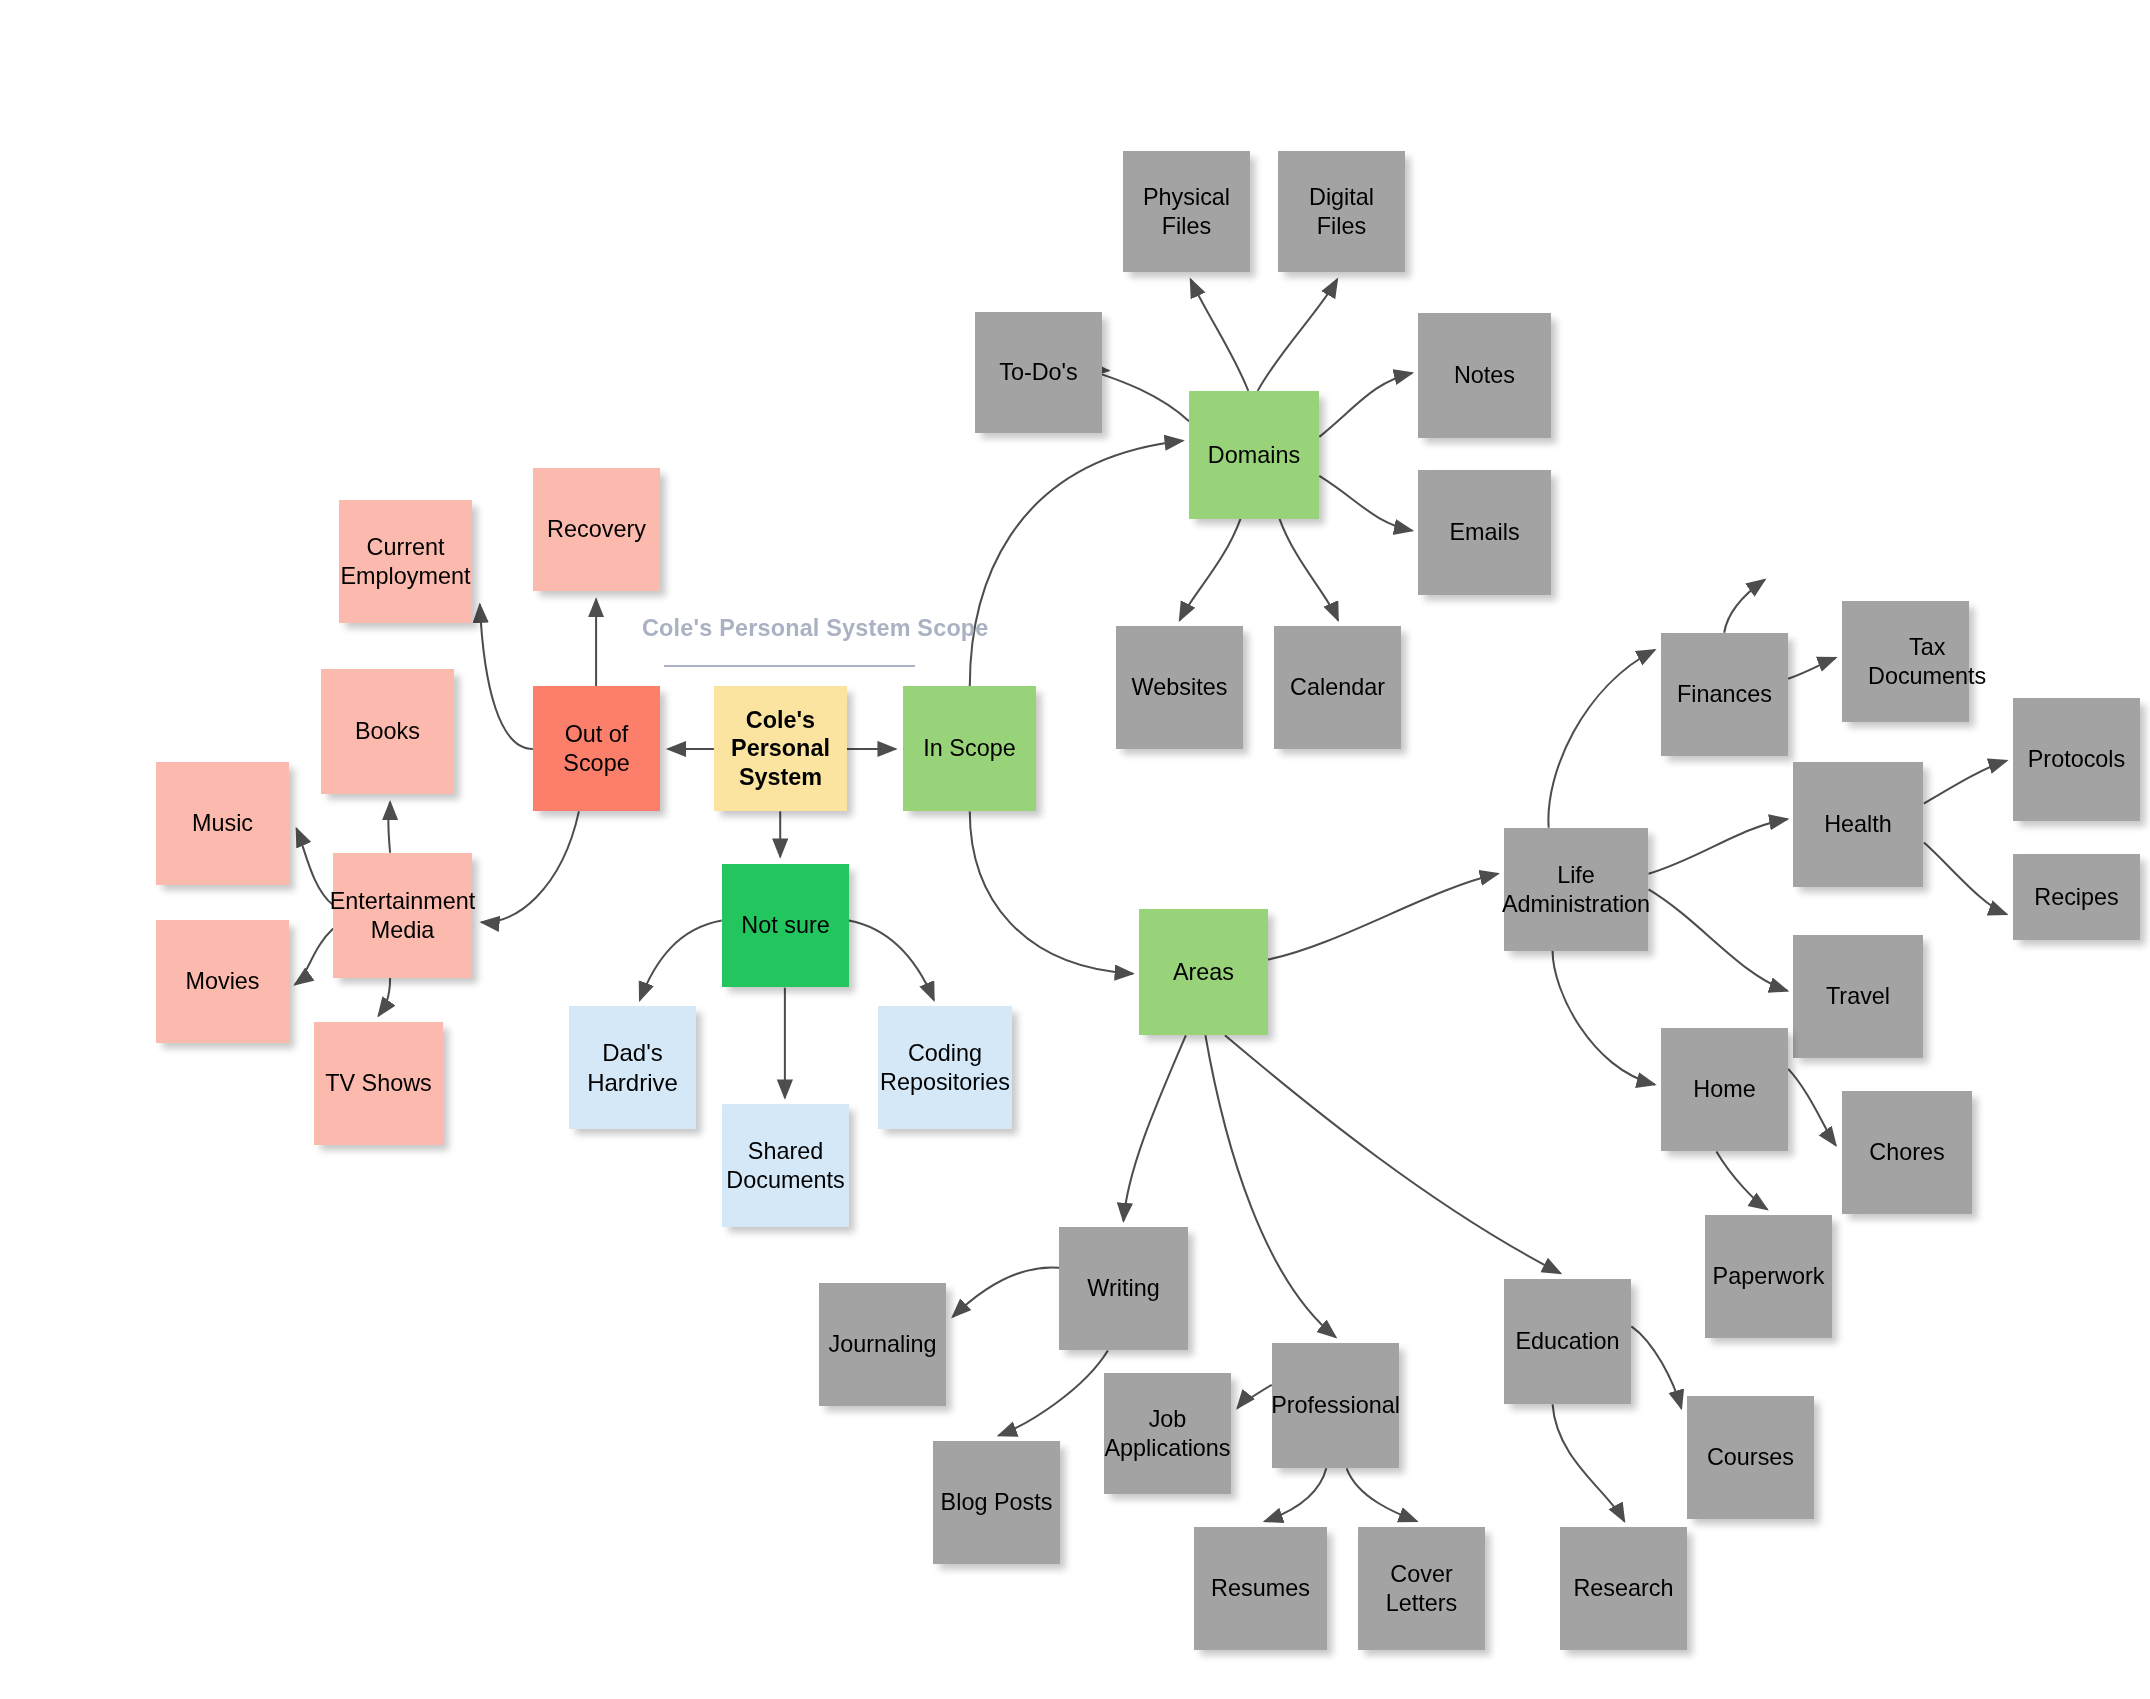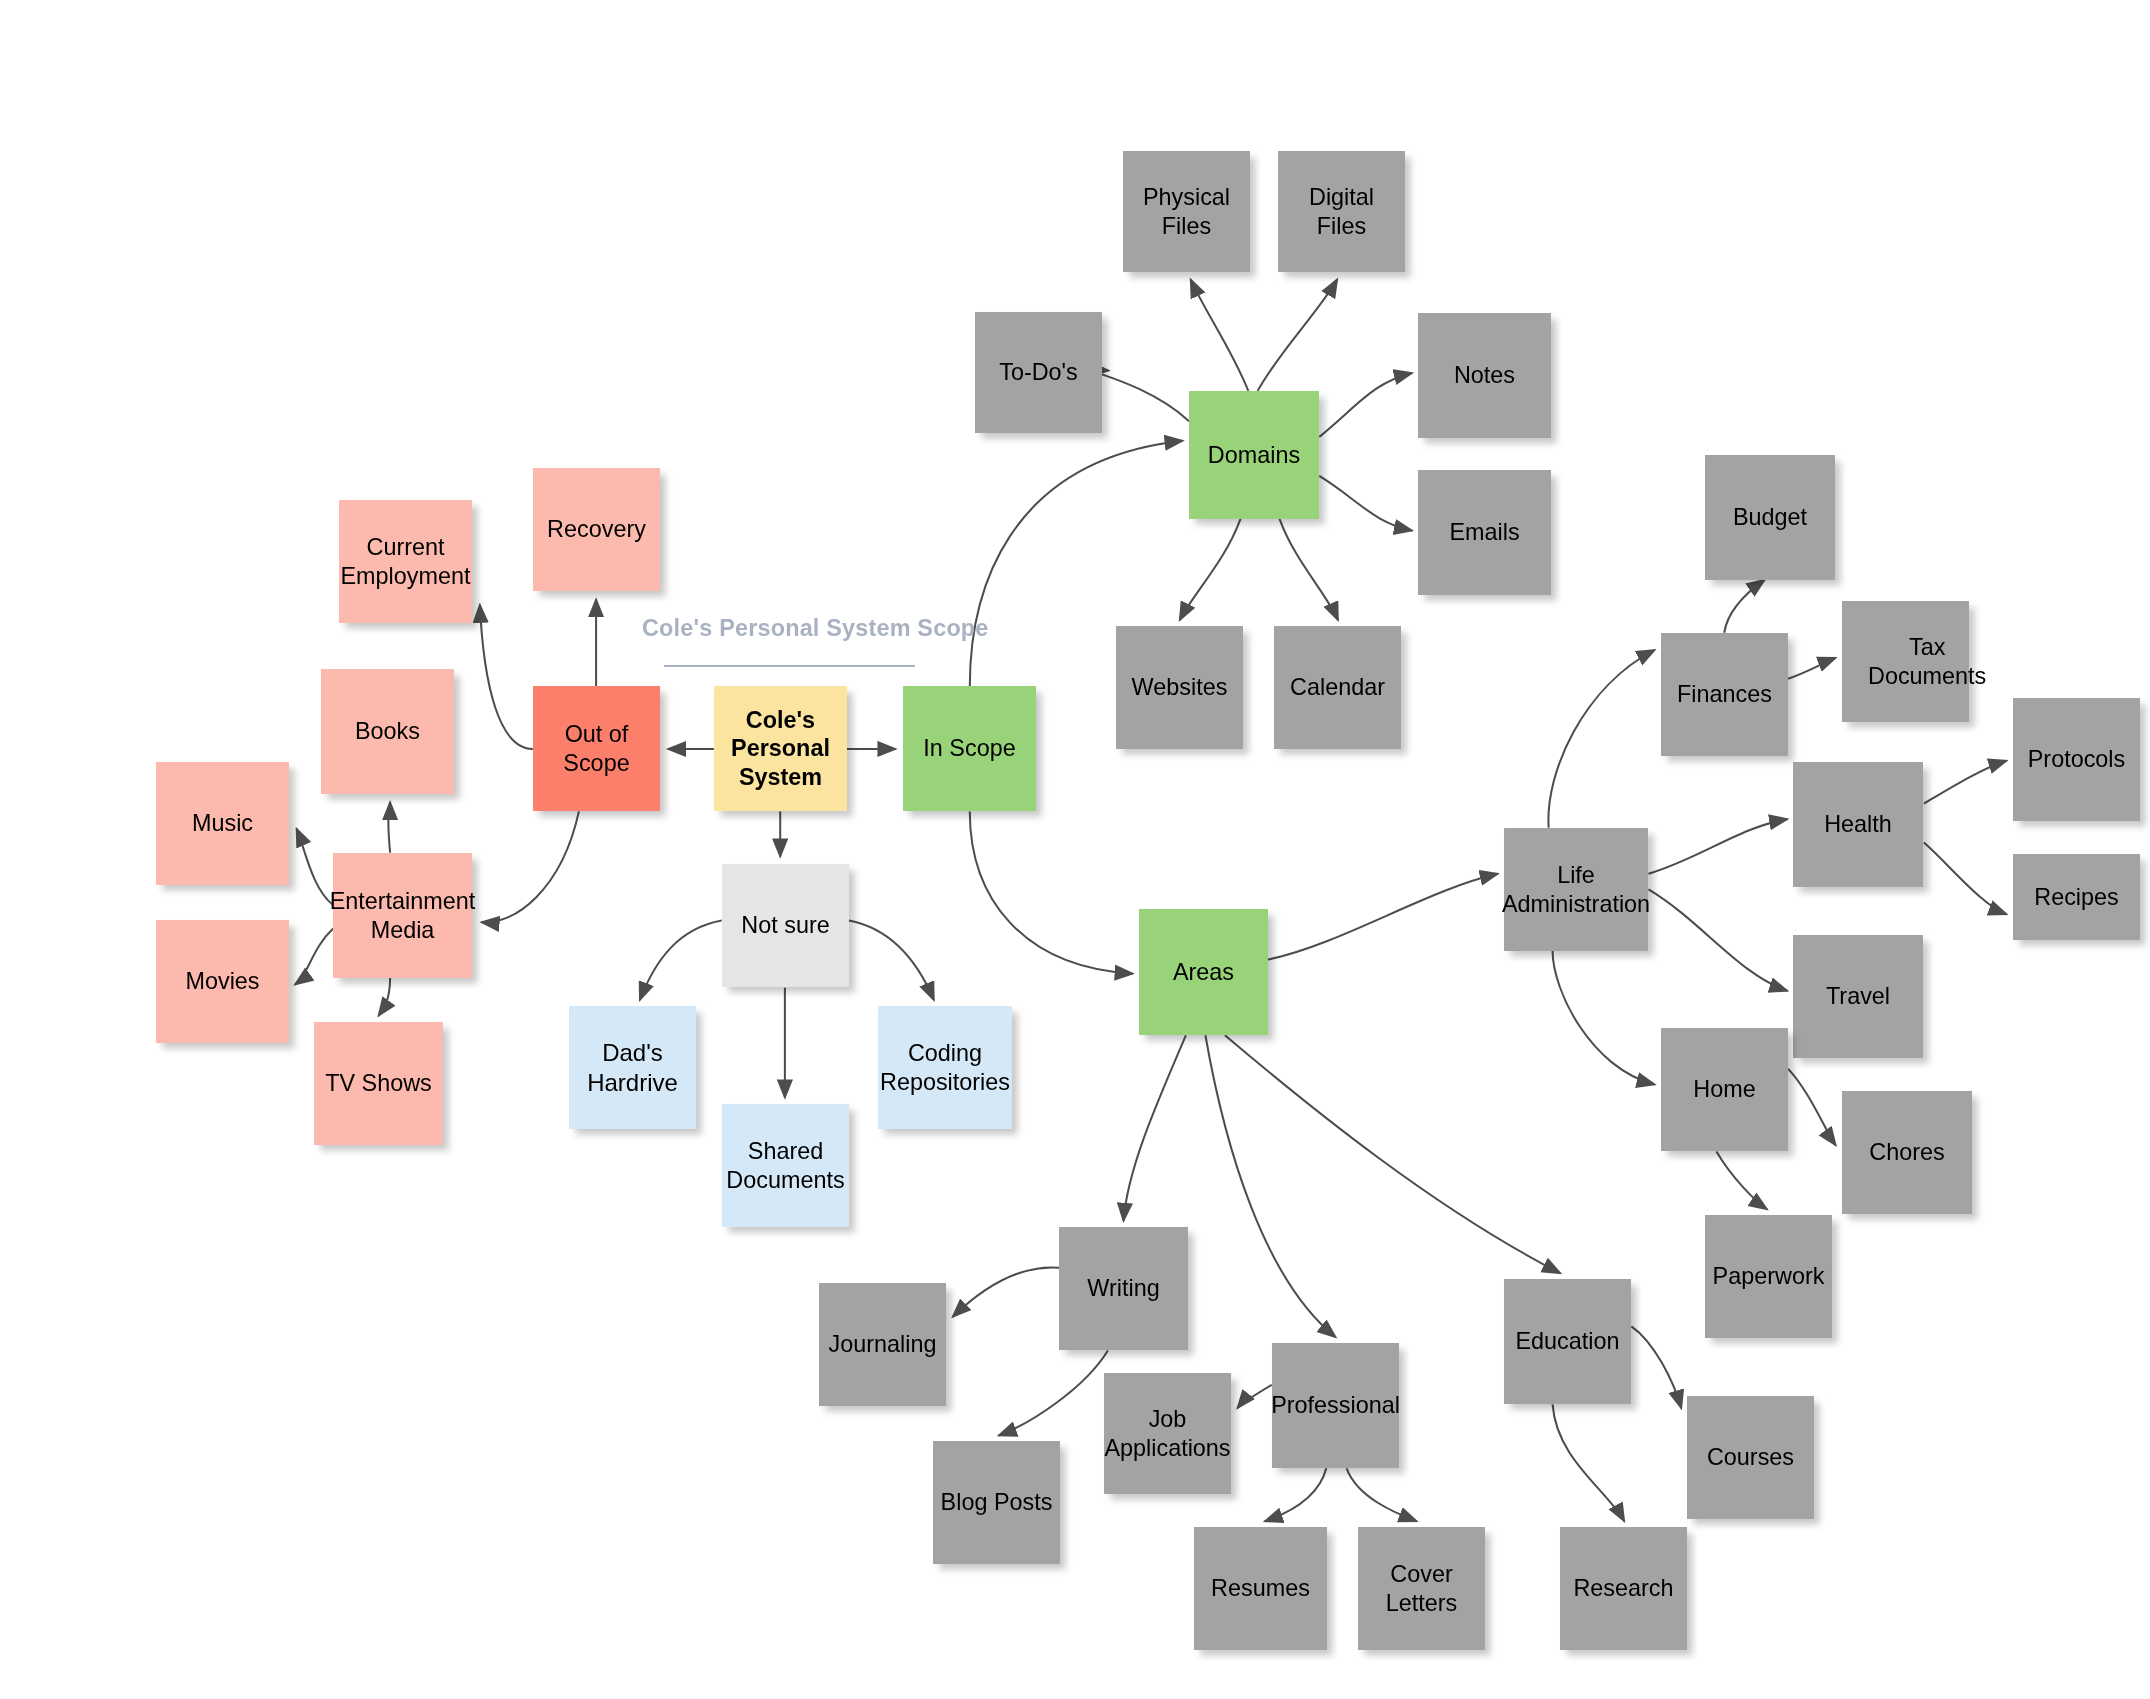--- a/index.html
+++ b/index.html
@@ -33,21 +33,21 @@
     line-height: 1.22;
     white-space: pre-line;
     box-shadow: 5.5px 5.5px 7px rgba(0,0,0,0.22);
     padding: 1.6px 4.7px;
   }
   .n-green-light { background: #a3a3a3; }
   .n-green-mid   { background: #98d279; }
   .n-pink-light  { background: #fcb9ad; }
   .n-pink-mid    { background: #fb7f6b; }
   .n-blue-light  { background: #d4e8f7; }
-  .n-blue-mid    { background: #e5e5e5; }
+  .n-blue-mid    { background: #22c55e; }
   .n-yellow      { background: #fbe3a0; font-weight: bold; }
   #title {
     position: absolute;
     color: #a9b1c2;
     font-weight: bold;
     letter-spacing: 0.2px;
     white-space: nowrap;
   }
   #title-rule {
     position: absolute;
@@ -130,21 +130,20 @@
   <div id="title" style="left: 642px; top: 615px; font-size: 23.4px; color: rgb(169, 177, 194);">Cole's Personal System Scope</div>
   <div id="title-rule" style="left: 664px; top: 665px; width: 251px; border-top-color: rgb(169, 177, 194);"></div>
 
 <div class="node n-green-light" style="left: 1123px; top: 151px; width: 127px; height: 121px; font-size: 23.4px;">Physical
 Files</div>
     <div class="node n-green-light" style="left: 1278px; top: 151px; width: 127px; height: 121px; font-size: 23.4px;">Digital Files</div>
     <div class="node n-green-light" style="left: 975px; top: 312px; width: 127px; height: 121px; font-size: 23.4px;">To-Do's</div>
     <div class="node n-green-light" style="left: 1418px; top: 313px; width: 133px; height: 125px; font-size: 23.4px;">Notes</div>
     <div class="node n-green-mid" style="left: 1189px; top: 391px; width: 130px; height: 128px; font-size: 23.4px;">Domains</div>
     <div class="node n-green-light" style="left: 1418px; top: 470px; width: 133px; height: 125px; font-size: 23.4px;">Emails</div>
-    <div class="node n-green-light" style="left: 1705px; top: 455px; width: 130px; height: 125px; font-size: 23.4px;">Budget</div>
     <div class="node n-green-light" style="left: 1116px; top: 626px; width: 127px; height: 123px; font-size: 23.4px;">Websites</div>
     <div class="node n-green-light" style="left: 1274px; top: 626px; width: 127px; height: 123px; font-size: 23.4px;">Calendar</div>
     <div class="node n-green-light" style="left: 1842px; top: 601px; width: 127px; height: 121px; font-size: 23.4px; padding-left: 48px;">Tax
 Documents</div>
     <div class="node n-green-light" style="left: 1661px; top: 633px; width: 127px; height: 123px; font-size: 23.4px;">Finances</div>
     <div class="node n-pink-light" style="left: 339px; top: 500px; width: 133px; height: 123px; font-size: 23.4px;">Current
 Employment</div>
     <div class="node n-pink-light" style="left: 533px; top: 468px; width: 127px; height: 123px; font-size: 23.4px;">Recovery</div>
     <div class="node n-green-light" style="left: 2013px; top: 698px; width: 127px; height: 123px; font-size: 23.4px;">Protocols</div>
     <div class="node n-pink-light" style="left: 321px; top: 669px; width: 133px; height: 125px; font-size: 23.4px;">Books</div>

